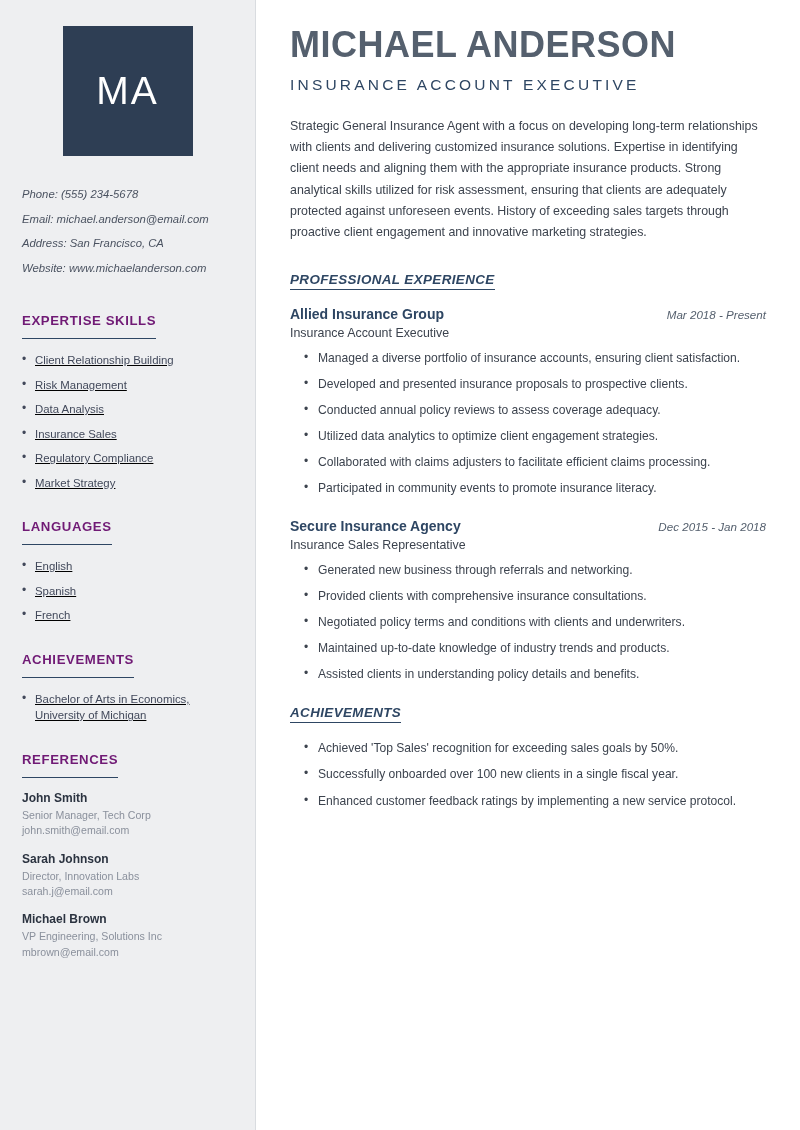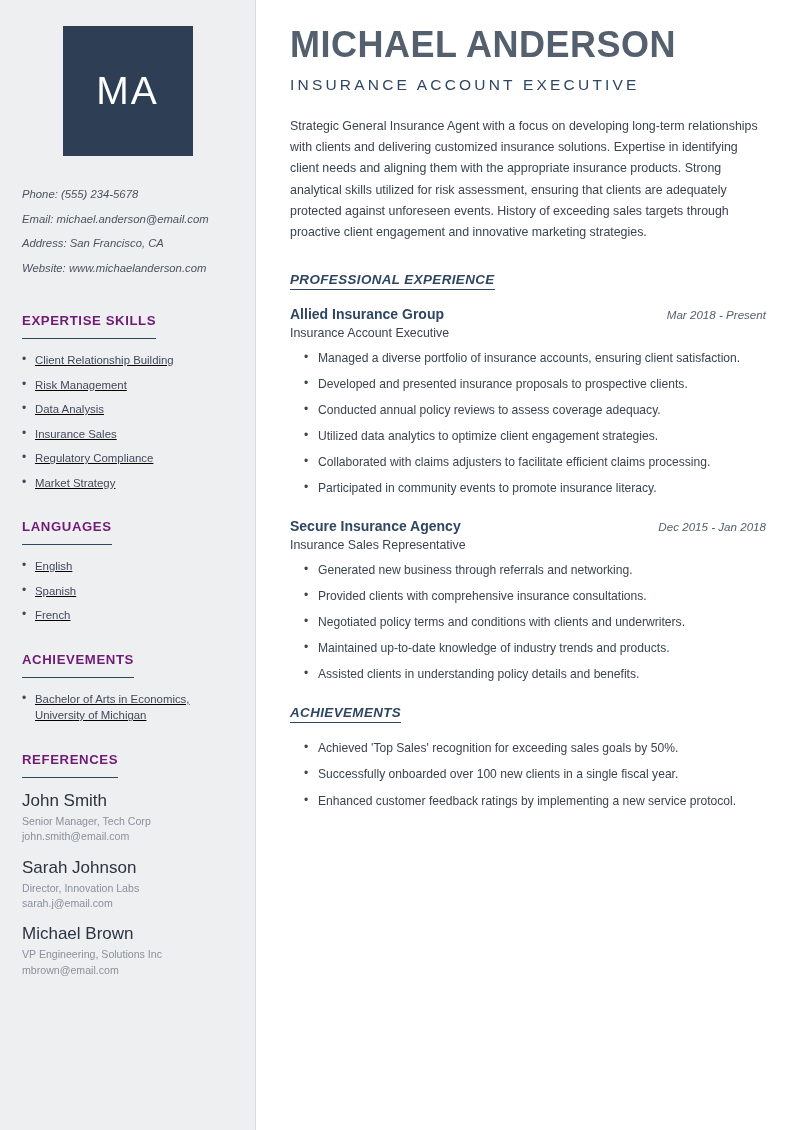--- a/index.html
+++ b/index.html
@@ -73,22 +73,22 @@
   ul.side-ul li:before {
     content: "\2022";
     position: absolute;
     left: 0;
     top: -1px;
     color: #41485a;
     font-size: 12px;
   }
   .ref-item { margin-bottom: 13px; }
   .ref-name {
-    font-size: 17px;
-    font-weight: normal;
+    font-size: 12px;
+    font-weight: bold;
     color: #2b3340;
     margin-bottom: 3px;
   }
   .ref-role, .ref-email {
     font-size: 10.6px;
     color: #8a909c;
     line-height: 1.45;
   }
   
   .main {

